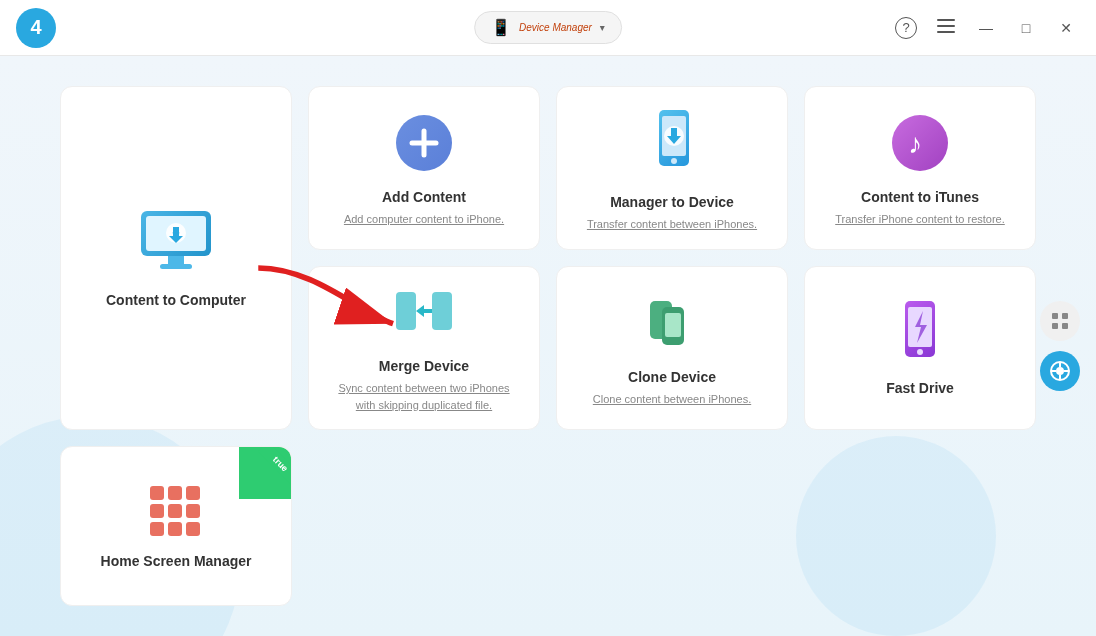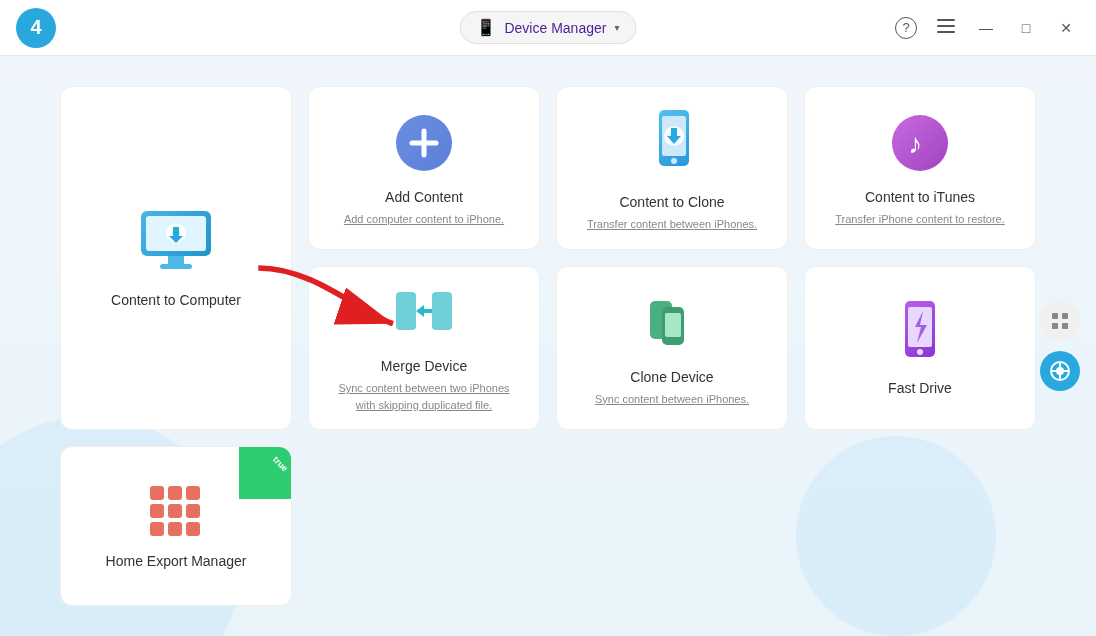--- a/index.html
+++ b/index.html
@@ -53,22 +53,23 @@
       border: 1px solid #e0e0e0;
       border-radius: 20px;
       padding: 6px 16px;
       cursor: pointer;
       gap: 8px;
     }
     .device-icon {
       font-size: 16px;
     }
     .device-name {
-      font-size: 14px;
-      color: #4c1d95;
+      font-size: 10px;
+      color: #c2410c;
+      font-style: italic;
     }
     .chevron-down {
       font-size: 10px;
       color: #666;
     }
     .titlebar-right {
       display: flex;
       align-items: center;
       gap: 12px;
     }
@@ -131,21 +132,21 @@
       grid-column: 1;
       grid-row: 1 / 3;
       min-height: 340px;
     }
 
     .card-icon {
       margin-bottom: 12px;
     }
     .card-title {
       font-size: 14px;
-      font-weight: 400;
+      font-weight: 700;
       color: #333;
       margin-bottom: 6px;
     }
     .card-desc {
       font-size: 11px;
       color: #888;
       line-height: 1.5;
       text-decoration: underline;
     }
 
@@ -319,21 +320,21 @@
 
           <circle cx="29" cy="53" r="3" fill="#cce8fa"></circle>
           <defs>
             <linearGradient id="grad3" x1="0" y1="0" x2="55" y2="70" gradientUnits="userSpaceOnUse">
               <stop offset="0%" stop-color="#5bc8f0"></stop>
               <stop offset="100%" stop-color="#1a8cd8"></stop>
             </linearGradient>
           </defs>
         </svg>
       </div>
-      <div class="card-title">Content to Clone</div>
+      <div class="card-title">Manager to Device</div>
       <div class="card-desc">Transfer content between iPhones.</div>
     </div>
 
     <div class="card">
       <div class="card-icon">
         <svg width="60" height="60" viewBox="0 0 60 60">
           <circle cx="30" cy="30" r="28" fill="url(#grad4)"></circle>
 
           <text x="18" y="40" font-size="28" fill="white">♪</text>
           <defs>
@@ -365,21 +366,21 @@
     <div class="card">
       <div class="card-icon">
         <svg width="60" height="60" viewBox="0 0 60 60">
 
           <rect x="8" y="8" width="22" height="38" rx="5" fill="#4caf80"></rect>
           <rect x="20" y="14" width="22" height="38" rx="5" fill="#3d9e70"></rect>
           <rect x="23" y="20" width="16" height="24" rx="2" fill="#a8e6c8"></rect>
         </svg>
       </div>
       <div class="card-title">Clone Device</div>
-      <div class="card-desc">Sync content between iPhones.</div>
+      <div class="card-desc">Clone content between iPhones.</div>
     </div>
 
     <div class="card">
       <div class="card-icon">
         <svg width="50" height="65" viewBox="0 0 50 65">
           <rect x="10" y="2" width="30" height="56" rx="5" fill="url(#grad7)"></rect>
           <rect x="13" y="8" width="24" height="40" rx="2" fill="#e8d8ff"></rect>
 
           <polygon points="28,12 20,28 26,28 22,44 32,26 25,26" fill="#a060e0"></polygon>
 
@@ -406,21 +407,21 @@
           <rect x="22" y="4" width="14" height="14" rx="3" fill="#e87060"></rect>
           <rect x="40" y="4" width="14" height="14" rx="3" fill="#e87060"></rect>
           <rect x="4" y="22" width="14" height="14" rx="3" fill="#e87060"></rect>
           <rect x="22" y="22" width="14" height="14" rx="3" fill="#e87060"></rect>
           <rect x="40" y="22" width="14" height="14" rx="3" fill="#e87060"></rect>
           <rect x="4" y="40" width="14" height="14" rx="3" fill="#e87060"></rect>
           <rect x="22" y="40" width="14" height="14" rx="3" fill="#e87060"></rect>
           <rect x="40" y="40" width="14" height="14" rx="3" fill="#e87060"></rect>
         </svg>
       </div>
-      <div class="card-title">Home Export Manager</div>
+      <div class="card-title">Home Screen Manager</div>
     </div>
 
   </div>
 
   <svg class="arrow-overlay" viewBox="0 0 976 520" preserveAspectRatio="none">
     <defs>
       <marker id="arrowhead" markerWidth="10" markerHeight="7" refX="10" refY="3.5" orient="auto">
         <polygon points="0 0, 10 3.5, 0 7" fill="#e02020"></polygon>
       </marker>
     </defs>

